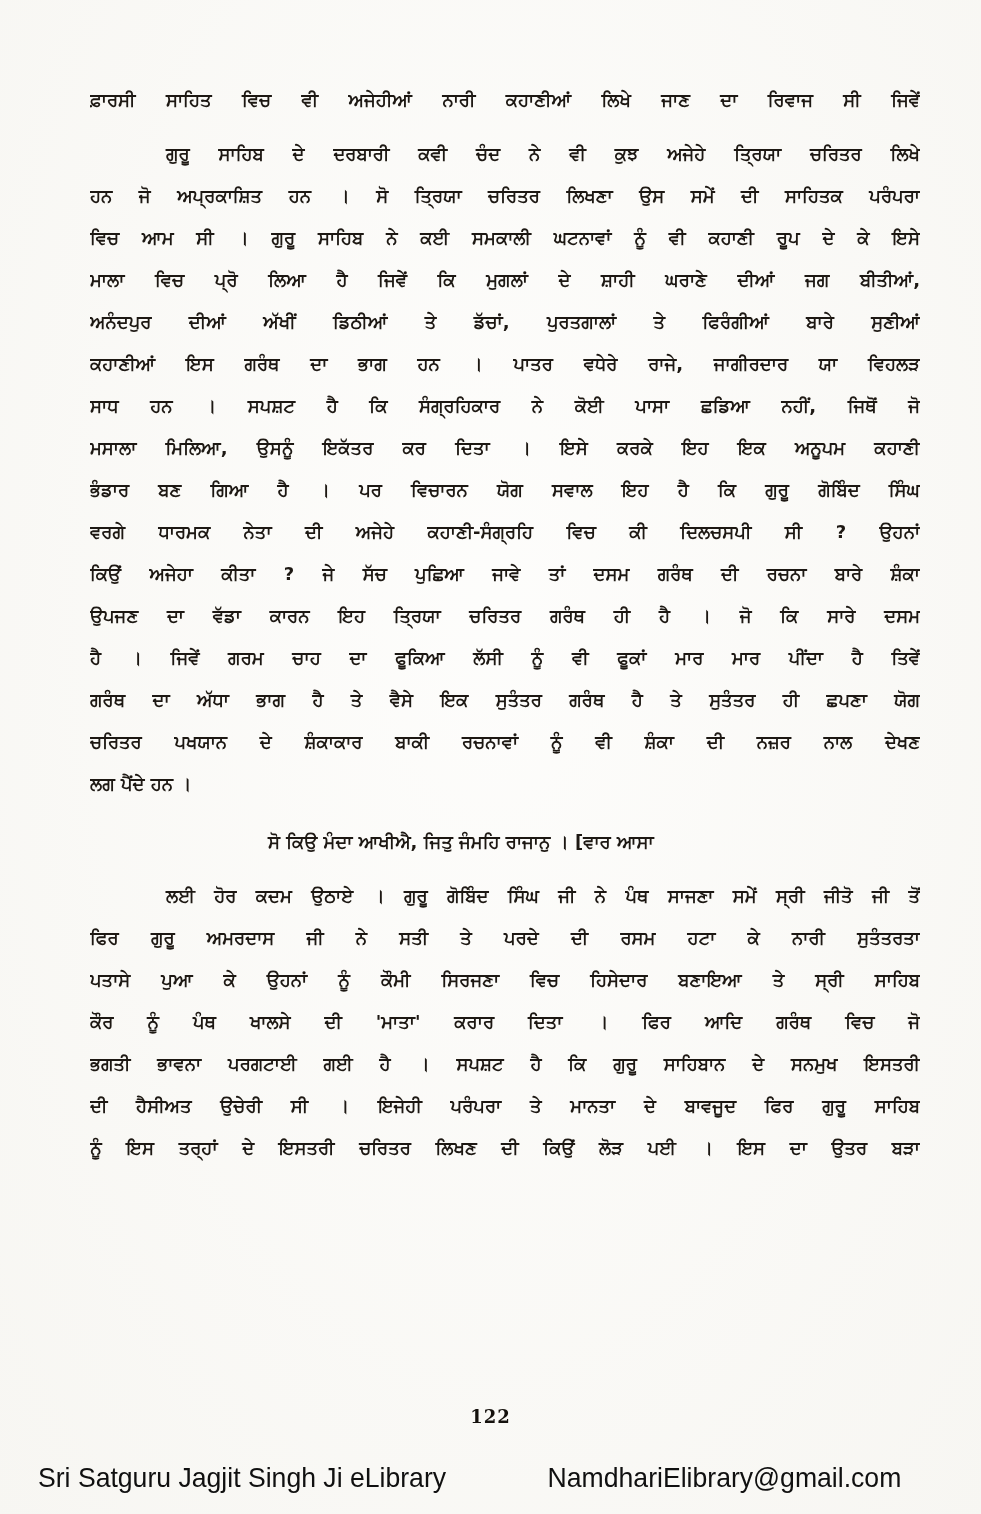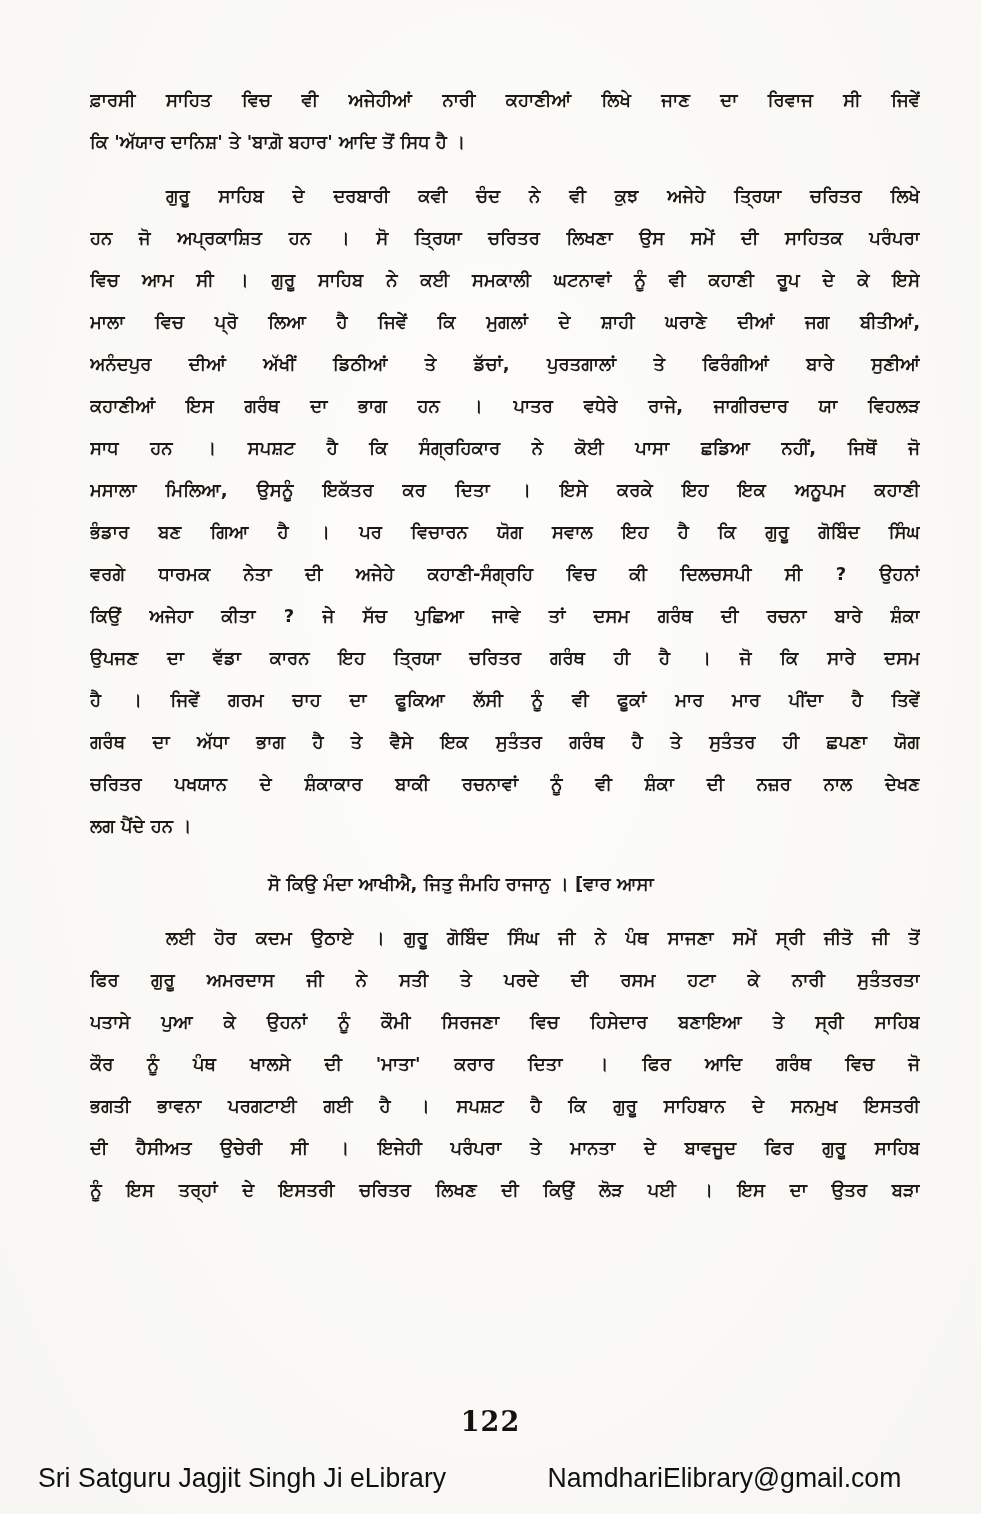--- a/index.html
+++ b/index.html
@@ -54,21 +54,21 @@
     padding-left: 178px;
   }
   .page-number {
     position: absolute;
     top: 1406px;
     left: 0;
     width: 100%;
     text-align: center;
     font-family: "DejaVu Serif", serif;
     font-weight: bold;
-    font-size: 27px;
+    font-size: 18px;
     color: #15110d;
     letter-spacing: 1px;
   }
   .footer-left, .footer-right {
     position: absolute;
     top: 1462px;
     font-family: "Liberation Sans", sans-serif;
     font-size: 28px;
     color: #101010;
     white-space: nowrap;
@@ -85,21 +85,20 @@
   }
 </style>
 </head>
 <body>
 
 <div class="scan-page">
 
   <div class="text-block">
       <div class="para body">
         <div class="line">ਫ਼ਾਰਸੀ ਸਾਹਿਤ ਵਿਚ ਵੀ ਅਜੇਹੀਆਂ ਨਾਰੀ ਕਹਾਣੀਆਂ ਲਿਖੇ ਜਾਣ ਦਾ ਰਿਵਾਜ ਸੀ ਜਿਵੇਂ</div>
-        <div class="line last">ਕਿ 'ਅੱਯਾਰ ਦਾਨਿਸ਼' ਤੇ 'ਬਾਗ਼ੋ ਬਹਾਰ' ਆਦਿ ਤੋਂ ਸਿਧ ਹੈ ।</div>
       </div>
       <div class="para body indent">
         <div class="line">ਗੁਰੂ ਸਾਹਿਬ ਦੇ ਦਰਬਾਰੀ ਕਵੀ ਚੰਦ ਨੇ ਵੀ ਕੁਝ ਅਜੇਹੇ ਤ੍ਰਿਯਾ ਚਰਿਤਰ ਲਿਖੇ</div>
         <div class="line">ਹਨ ਜੋ ਅਪ੍ਰਕਾਸ਼ਿਤ ਹਨ । ਸੋ ਤ੍ਰਿਯਾ ਚਰਿਤਰ ਲਿਖਣਾ ਉਸ ਸਮੇਂ ਦੀ ਸਾਹਿਤਕ ਪਰੰਪਰਾ</div>
         <div class="line">ਵਿਚ ਆਮ ਸੀ । ਗੁਰੂ ਸਾਹਿਬ ਨੇ ਕਈ ਸਮਕਾਲੀ ਘਟਨਾਵਾਂ ਨੂੰ ਵੀ ਕਹਾਣੀ ਰੂਪ ਦੇ ਕੇ ਇਸੇ</div>
         <div class="line">ਮਾਲਾ ਵਿਚ ਪ੍ਰੋ ਲਿਆ ਹੈ ਜਿਵੇਂ ਕਿ ਮੁਗਲਾਂ ਦੇ ਸ਼ਾਹੀ ਘਰਾਣੇ ਦੀਆਂ ਜਗ ਬੀਤੀਆਂ,</div>
         <div class="line">ਅਨੰਦਪੁਰ ਦੀਆਂ ਅੱਖੀਂ ਡਿਠੀਆਂ ਤੇ ਡੱਚਾਂ, ਪੁਰਤਗਾਲਾਂ ਤੇ ਫਿਰੰਗੀਆਂ ਬਾਰੇ ਸੁਣੀਆਂ</div>
         <div class="line">ਕਹਾਣੀਆਂ ਇਸ ਗਰੰਥ ਦਾ ਭਾਗ ਹਨ । ਪਾਤਰ ਵਧੇਰੇ ਰਾਜੇ, ਜਾਗੀਰਦਾਰ ਯਾ ਵਿਹਲੜ</div>
         <div class="line">ਸਾਧ ਹਨ । ਸਪਸ਼ਟ ਹੈ ਕਿ ਸੰਗ੍ਰਹਿਕਾਰ ਨੇ ਕੋਈ ਪਾਸਾ ਛਡਿਆ ਨਹੀਂ, ਜਿਥੋਂ ਜੋ</div>
         <div class="line">ਮਸਾਲਾ ਮਿਲਿਆ, ਉਸਨੂੰ ਇਕੱਤਰ ਕਰ ਦਿਤਾ । ਇਸੇ ਕਰਕੇ ਇਹ ਇਕ ਅਨੂਪਮ ਕਹਾਣੀ</div>

